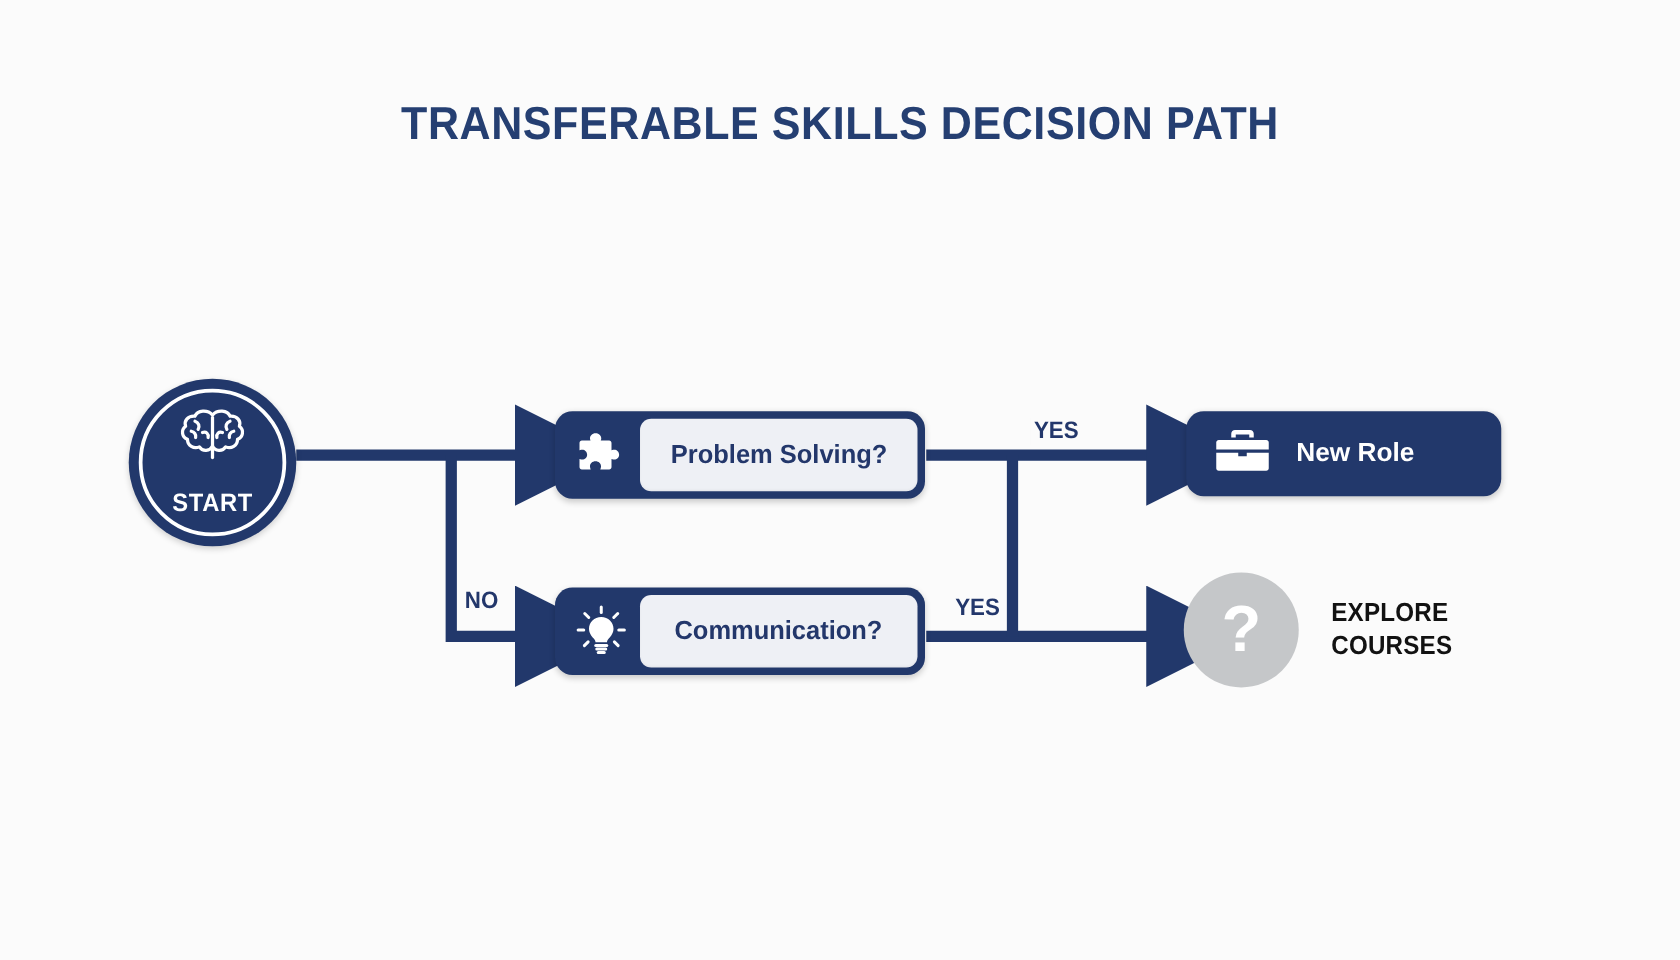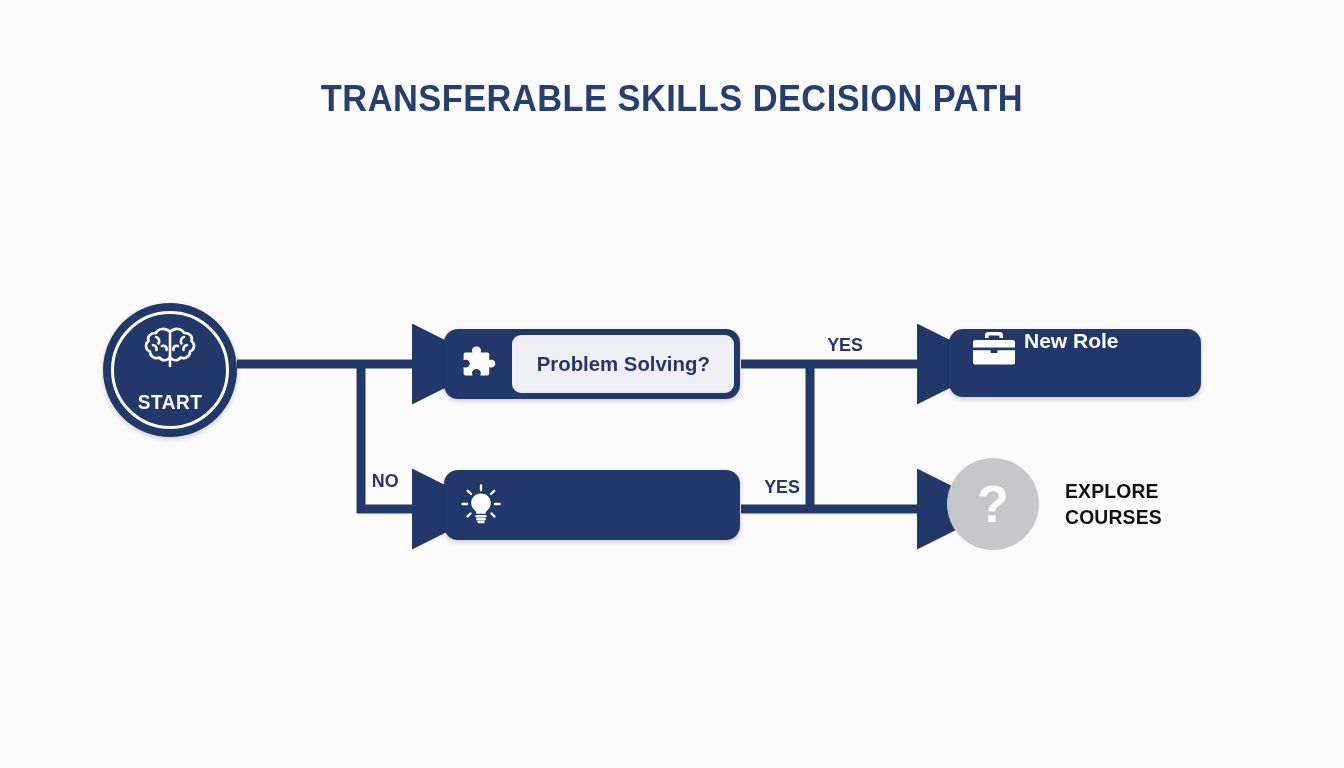--- a/index.html
+++ b/index.html
@@ -76,22 +76,22 @@
     transform:scaleX(.97);white-space:nowrap;
   }
   #node-problem{left:444px;top:329px;}
   #node-communication{left:444px;top:470px;}
 
   
   #node-newrole{
     position:absolute;left:949px;top:329px;width:252px;height:68px;
     background:#22386b;border-radius:14px;
     box-shadow:0 2px 5px rgba(0,0,0,.2);
-    display:flex;align-items:flex-start;
-    padding-left:22px;box-sizing:border-box;gap:7px;
+    display:flex;align-items:center;
+    padding-left:22px;box-sizing:border-box;gap:20px;
   }
   #newrole-label{color:#fff;font-weight:bold;font-size:21px;white-space:nowrap;}
 
   
   #node-explore{
     position:absolute;left:947px;top:458px;
     display:flex;align-items:center;gap:26px;
   }
   #explore-circle{
     width:92px;height:92px;border-radius:50%;
@@ -194,20 +194,23 @@
         <path d="M31.5 29.5 L34.5 32.5"></path>
         <path d="M10.5 29.5 L7.5 32.5"></path>
         <path d="M21 9.5 C15.4 9.5 11.2 13.7 11.2 18.9 C11.2 22.4 13.2 24.7 14.8 26.6
                  C15.8 27.8 16.4 28.6 16.4 29.7 L25.6 29.7 C25.6 28.6 26.2 27.8 27.2 26.6
                  C28.8 24.7 30.8 22.4 30.8 18.9 C30.8 13.7 26.6 9.5 21 9.5 Z" fill="#ffffff" stroke="none"></path>
         <path d="M16.6 32.3 L25.4 32.3"></path>
         <path d="M17.4 35.2 L24.6 35.2"></path>
         <path d="M18.6 38 L23.4 38"></path>
       </svg>
     </div>
+    <div class="q-panel">
+      <span class="q-text">Communication?</span>
+    </div>
   </div>
 
   <div id="node-newrole">
     <span>
       <svg width="46" height="40" viewBox="0 0 46 40" fill="#ffffff">
         <path d="M17 3 C15.3 3 14 4.3 14 6 L14 9 L17.6 9 L17.6 6.6 L28.4 6.6 L28.4 9
                  L32 9 L32 6 C32 4.3 30.7 3 29 3 Z"></path>
         <path d="M4 11 C2.9 11 2 11.9 2 13 L2 18.6 L44 18.6 L44 13 C44 11.9 43.1 11 42 11 Z"></path>
         <path d="M2 21.2 L2 33.5 C2 34.6 2.9 35.5 4 35.5 L42 35.5 C43.1 35.5 44 34.6 44 33.5
                  L44 21.2 L26.4 21.2 L26.4 24 L19.6 24 L19.6 21.2 Z"></path>

